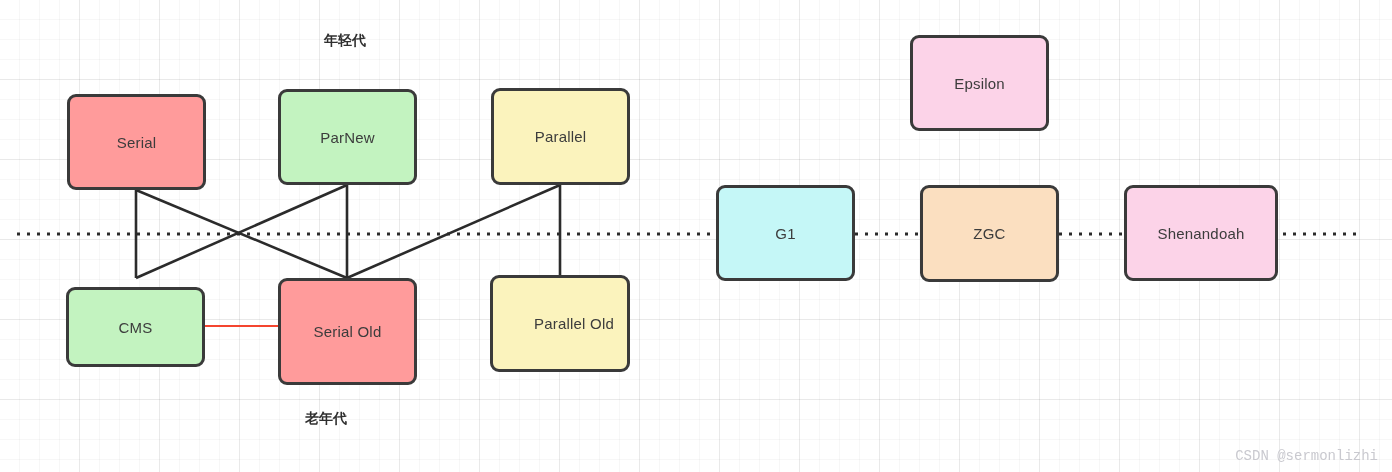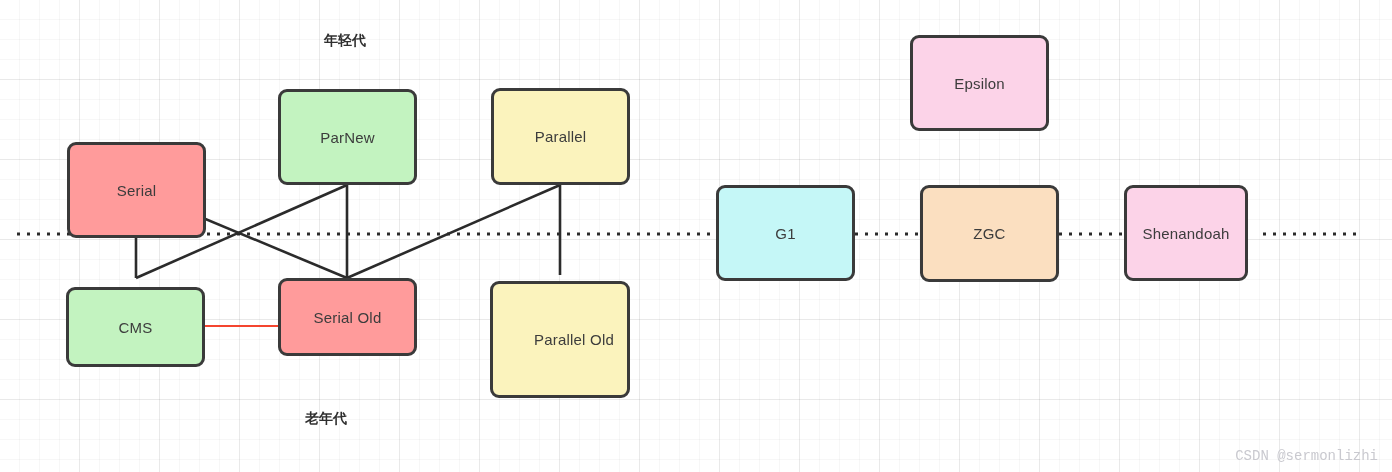--- a/index.html
+++ b/index.html
@@ -81,48 +81,48 @@
       <line x1="136" y1="190" x2="136" y2="278" stroke="#2b2b2b" stroke-width="2.6" stroke-linecap="butt"></line>
       <line x1="136" y1="190" x2="347" y2="278" stroke="#2b2b2b" stroke-width="2.6" stroke-linecap="butt"></line>
       <line x1="347" y1="185" x2="347" y2="278" stroke="#2b2b2b" stroke-width="2.6" stroke-linecap="butt"></line>
       <line x1="347" y1="185" x2="136" y2="278" stroke="#2b2b2b" stroke-width="2.6" stroke-linecap="butt"></line>
       <line x1="560" y1="185" x2="560" y2="275" stroke="#2b2b2b" stroke-width="2.6" stroke-linecap="butt"></line>
       <line x1="560" y1="185" x2="347" y2="278" stroke="#2b2b2b" stroke-width="2.6" stroke-linecap="butt"></line>
       <line x1="205" y1="326" x2="278" y2="326" stroke="#f4452f" stroke-width="2.2" stroke-linecap="butt"></line>
     </svg>
 
   <div id="nodes-layer">
-      <div class="node" style="left: 67px; top: 94px; width: 139px; height: 96px; background: rgb(255, 155, 155); border-color: rgb(58, 58, 58); margin-top: 48px;">
+      <div class="node" style="left: 67px; top: 94px; width: 139px; height: 96px; background: rgb(255, 155, 155); border-color: rgb(58, 58, 58);">
         <span>Serial</span>
       </div>
       <div class="node" style="left: 278px; top: 89px; width: 139px; height: 96px; background: rgb(195, 243, 192); border-color: rgb(58, 58, 58);">
         <span>ParNew</span>
       </div>
       <div class="node" style="left: 491px; top: 88px; width: 139px; height: 97px; background: rgb(251, 243, 189); border-color: rgb(58, 58, 58);">
         <span>Parallel</span>
       </div>
       <div class="node" style="left: 66px; top: 287px; width: 139px; height: 80px; background: rgb(195, 243, 192); border-color: rgb(58, 58, 58);">
         <span>CMS</span>
       </div>
-      <div class="node" style="left: 278px; top: 278px; width: 139px; height: 78px; background: rgb(255, 155, 155); border-color: rgb(58, 58, 58);">
+      <div class="node" style="left: 278px; top: 278px; width: 139px; height: 107px; background: rgb(255, 155, 155); border-color: rgb(58, 58, 58);">
         <span>Serial Old</span>
       </div>
-      <div class="node" style="left: 490px; top: 281px; width: 140px; height: 117px; background: rgb(251, 243, 189); border-color: rgb(58, 58, 58); padding-left: 28px;">
+      <div class="node" style="left: 490px; top: 275px; width: 140px; height: 97px; background: rgb(251, 243, 189); border-color: rgb(58, 58, 58); padding-left: 28px;">
         <span>Parallel Old</span>
       </div>
       <div class="node" style="left: 910px; top: 35px; width: 139px; height: 96px; background: rgb(252, 211, 232); border-color: rgb(58, 58, 58);">
         <span>Epsilon</span>
       </div>
       <div class="node" style="left: 716px; top: 185px; width: 139px; height: 96px; background: rgb(197, 247, 247); border-color: rgb(58, 58, 58);">
         <span>G1</span>
       </div>
       <div class="node" style="left: 920px; top: 185px; width: 139px; height: 97px; background: rgb(251, 223, 192); border-color: rgb(58, 58, 58);">
         <span>ZGC</span>
       </div>
-      <div class="node" style="left: 1124px; top: 185px; width: 124px; height: 96px; background: rgb(252, 211, 232); border-color: rgb(58, 58, 58);">
+      <div class="node" style="left: 1124px; top: 185px; width: 154px; height: 96px; background: rgb(252, 211, 232); border-color: rgb(58, 58, 58);">
         <span>Shenandoah</span>
       </div>
     </div>
 
   <div class="section-label" style="left:345px; top:32px;">年轻代</div>
   <div class="section-label" style="left:326px; top:410px;">老年代</div>
 
   <div id="watermark">CSDN @sermonlizhi</div>
 </div>
 

